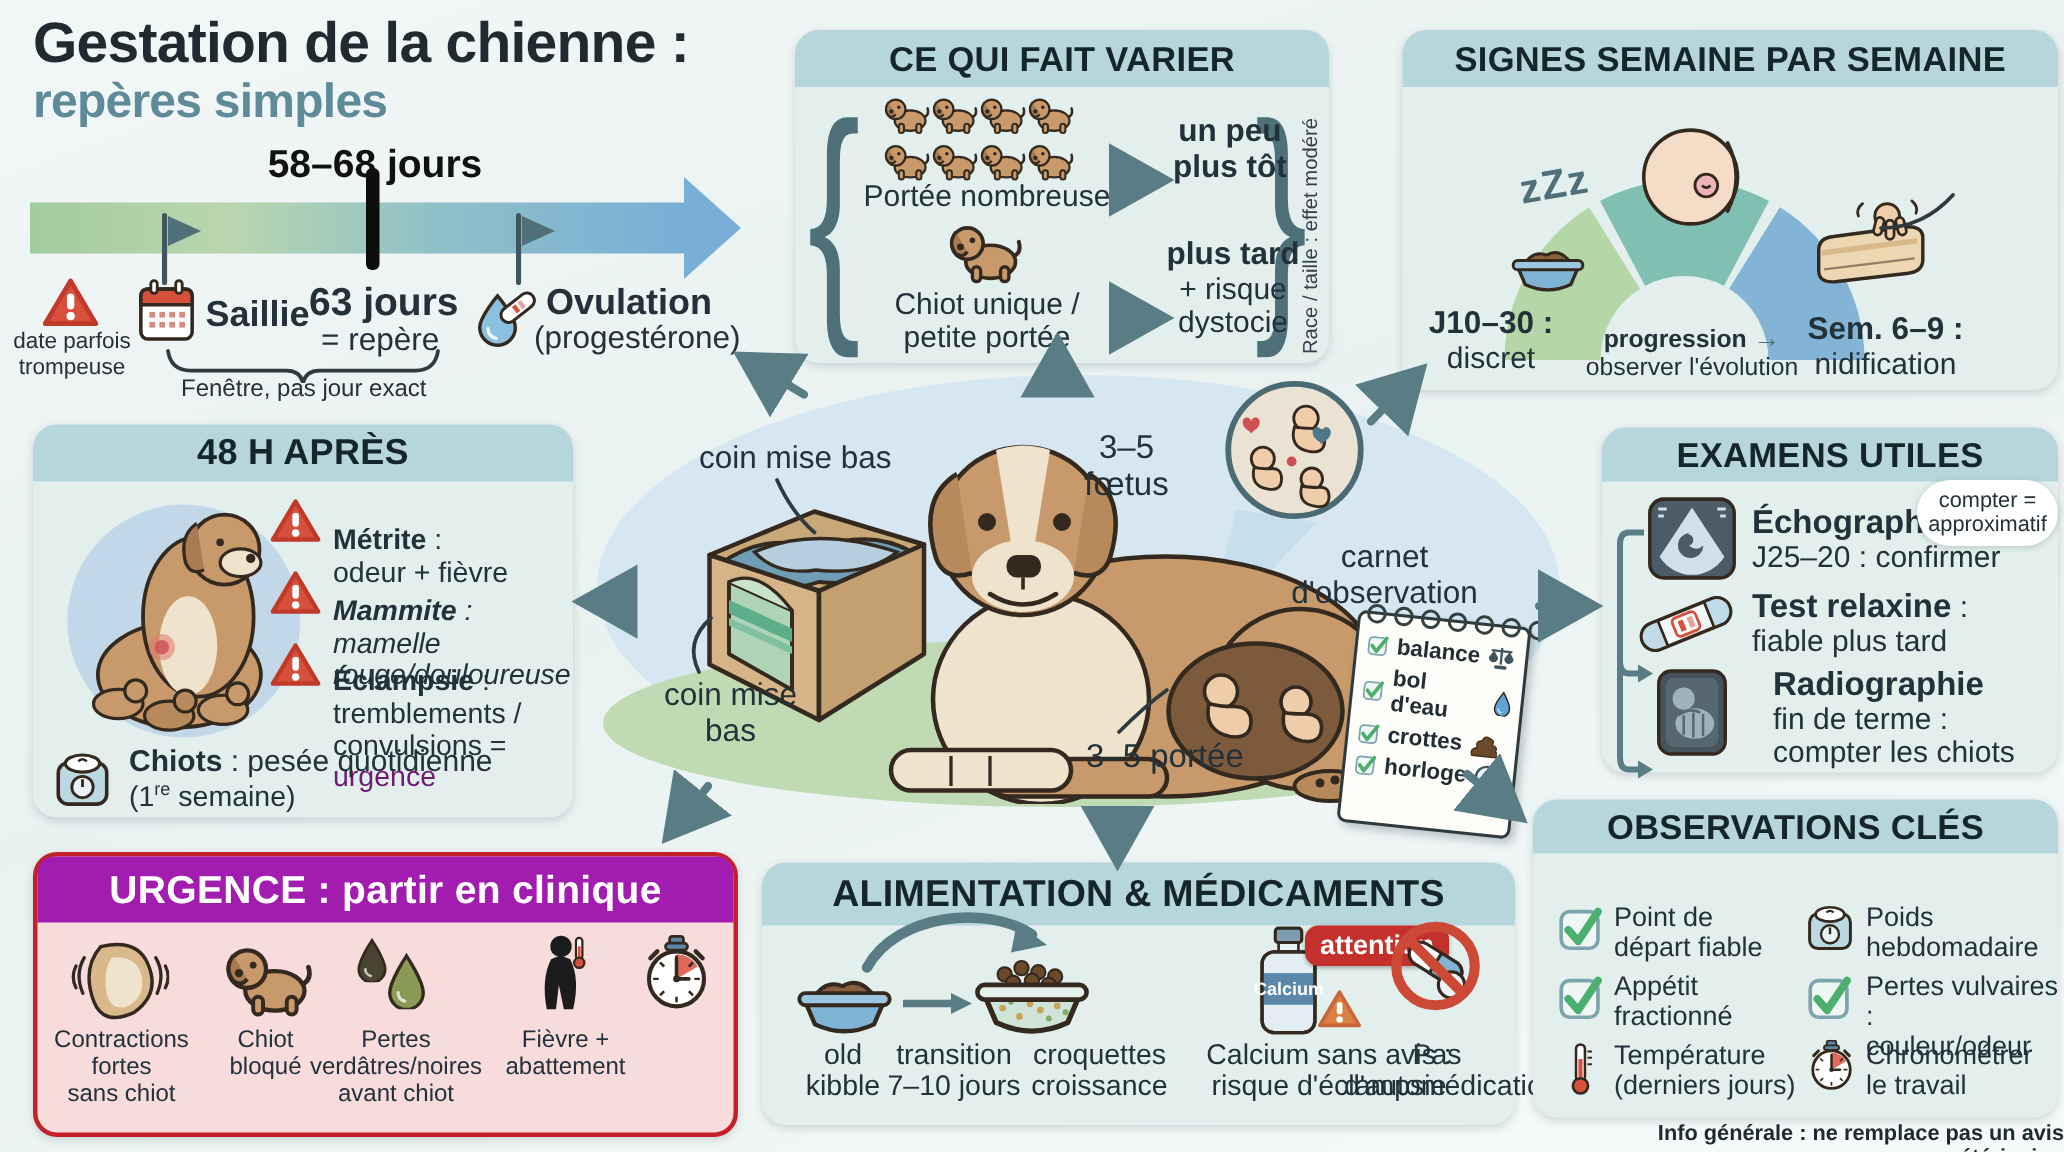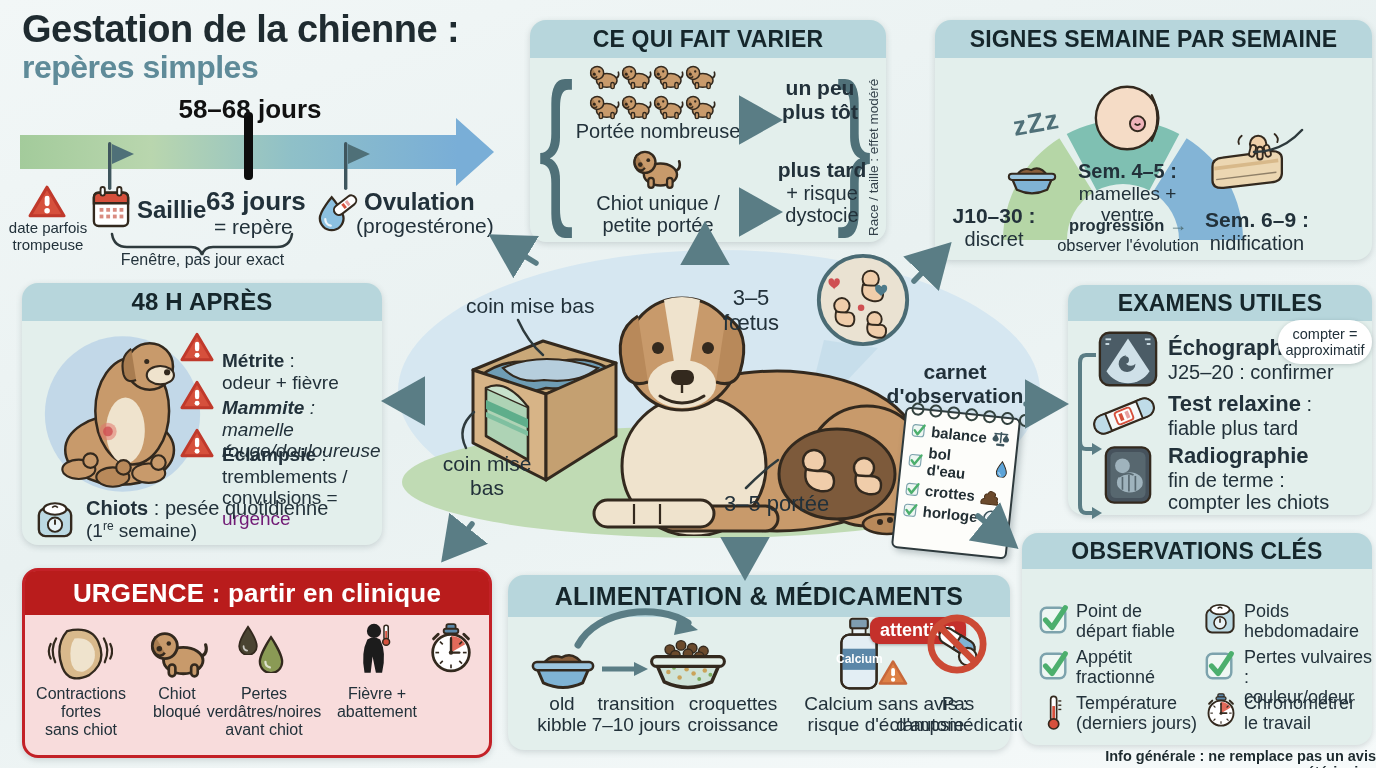--- a/index.html
+++ b/index.html
@@ -10,21 +10,21 @@
   .pre{white-space:pre-line;line-height:1.12;}
   .b{font-weight:bold;}
   .ctr{text-align:center;}
   .ellipse{border-radius:50%;}
   .panel{position:absolute;border-radius:16px;background:#e3efec;
          box-shadow:0 2px 6px rgba(60,80,85,.20);}
   .panel-header{position:absolute;left:0;right:0;top:0;background:#b7d6dc;
          border-radius:16px 16px 0 0;display:flex;align-items:center;justify-content:center;
          font-weight:bold;color:#15262b;letter-spacing:.2px;}
   .urgence{background:#f8dcdc;border:3px solid #c32127;}
-  .urgence-header{background:#b91c1c;color:#ffffff;border-radius:11px 11px 0 0;}
+  .urgence-header{background:#a21caf;color:#ffffff;border-radius:11px 11px 0 0;}
   .slate{color:#4f7078;}
   .red{color:#701a75;}
   .cap{font-size:16px;line-height:1.12;text-align:center;}
   .brace{font-weight:400;color:#4f7078;transform:scale(.8,1.3);transform-origin:center;}
   .bubble{background:#ffffff;border-radius:22px;box-shadow:0 1px 4px rgba(60,80,85,.25);
           display:flex;align-items:center;justify-content:center;text-align:center;}
   .notebook{background:#fdfdfa;border:2.5px solid #2e3a3d;border-radius:6px;
             box-shadow:3px 3px 6px rgba(60,80,85,.3);transform:rotate(6deg);}
   .nb-row{display:flex;align-items:center;gap:5px;padding:2px 6px;}
   .nb-label{font-size:15px;font-weight:bold;color:#222e33;}
@@ -365,25 +365,20 @@
     <svg class="abs" width="72" height="72" style="left:158px;top:62px;">
         <use href="#s-breast"></use>
       </svg>
     <svg class="abs" width="84" height="66" style="left:272px;top:112px;">
         <use href="#s-blanket"></use>
       </svg>
     <div class="abs ctr" style="left:4px;top:184px;width:110px;">
       <span class="b" style="font-size:21px;">J10–30 :</span>
       <div style="font-size:20px;">discret</div>
     </div>
-    <div class="abs ctr" style="left:120px;top:140px;width:145px;">
-      <span class="b" style="font-size:20px;">Sem. 4–5 :</span>
-      <div class="pre" style="font-size:19px;">mamelles +
-ventre</div>
-    </div>
     <div class="abs ctr" style="left:108px;top:196px;width:170px;line-height:1.1;">
       <span class="b" style="font-size:16.5px;">progression</span>
       <span class="b slate" style="font-size:18px;">→</span>
       <div style="font-size:16.5px;">observer l'évolution</div>
     </div>
     <div class="abs ctr" style="left:262px;top:188px;width:120px;">
       <span class="b" style="font-size:21px;">Sem. 6–9 :</span>
       <div style="font-size:20px;">nidification</div>
     </div>
   </div>
@@ -508,21 +503,21 @@
       <path d="M 55 75 q -3 12 9 14 q 10 2 10 -7 q 0 -7 -8 -6 q -7 0 -11 -1 z"></path>
     </g>
     <path d="M 20 36 c 0 -5 7 -5 7 0 c 0 -5 7 -5 7 0 c 0 6 -7 7 -7 10 c 0 -3 -7 -4 -7 -10 z" fill="#cf4f52" transform="translate(-3,0) scale(.85)"></path>
     <path d="M 74 44 c 0 -5 7 -5 7 0 c 0 -5 7 -5 7 0 c 0 6 -7 7 -7 10 c 0 -3 -7 -4 -7 -10 z" fill="#4d7a8a" transform="translate(-4,-2) scale(.9)"></path>
     <circle cx="48" cy="58" r="3.4" fill="#cf4f52"></circle>
   </svg>
 
   <div class="abs pre ctr" style="left:708px;top:286px;width:86px;font-size:22px;z-index:6;">3–5
 fœtus</div>
   <div class="abs" style="left:724px;top:491px;font-size:22px;z-index:6;">3–5 portée</div>
-  <div class="abs pre ctr" style="left:880px;top:360px;width:150px;font-size:21px;z-index:6;font-weight:bold;">carnet
+  <div class="abs pre ctr" style="left:848px;top:360px;width:150px;font-size:21px;z-index:6;">carnet
 d'observation</div>
 
   <div class="abs notebook" style="left:898px;top:412px;width:112px;height:128px;z-index:7;padding-top:10px;">
     <div class="abs" style="left:4px;top:-7px;display:flex;gap:5px;">
       <div class="ring"></div>
         <div class="ring"></div>
         <div class="ring"></div>
         <div class="ring"></div>
         <div class="ring"></div>
         <div class="ring"></div>
@@ -582,21 +577,21 @@
     <svg class="abs" width="72" height="46" style="left:20px;top:108px;">
         <use href="#s-strip"></use>
       </svg>
     <div class="abs" style="left:100px;top:106px;font-size:20px;">
       <span class="b" style="font-size:22px;">Test relaxine</span><span> :</span>
       <div>fiable plus tard</div>
     </div>
     <svg class="abs" width="48" height="60" style="left:36px;top:160px;">
         <use href="#s-xray"></use>
       </svg>
-    <div class="abs" style="left:100px;top:158px;font-size:20px;">
+    <div class="abs" style="left:114px;top:158px;font-size:20px;">
       <span class="b" style="font-size:22px;">Radiographie</span>
       <div class="pre">fin de terme :
 compter les chiots</div>
     </div>
   </div>
   <div class="abs bubble pre" style="left:1278px;top:320px;width:94px;height:44px;font-size:14.5px;z-index:12;">compter =
 approximatif</div>
 
   <div class="panel urgence" style="left:22px;top:568px;width:464px;height:184px;z-index:10;">
     <div class="panel-header urgence-header" style="height:44px;font-size:26px;">URGENCE : partir en clinique</div>

